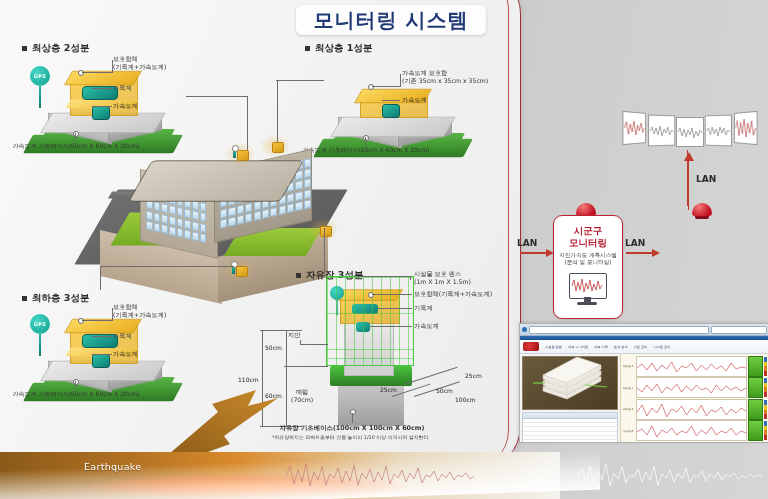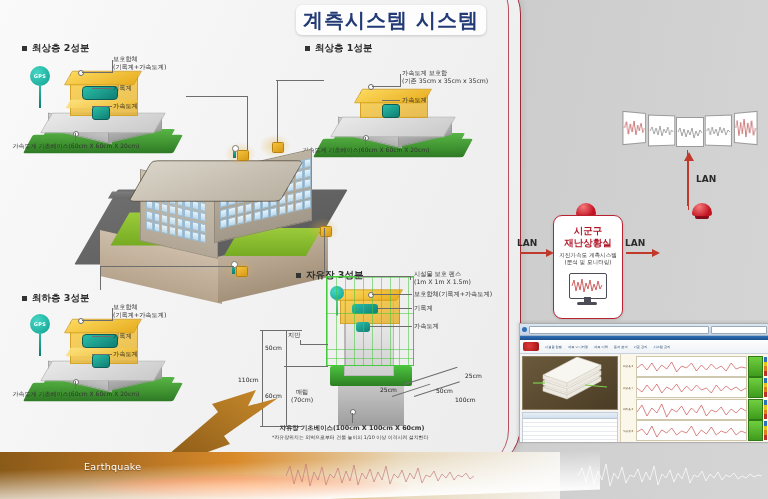--- a/index.html
+++ b/index.html
@@ -207,21 +207,21 @@
 </head>
 <body>
 
 <div id="stage">
 
   <div class="bg-right"></div>
   <div class="white-panel"></div>
   <div class="white-panel2"></div>
 
   <div class="title-pill">
-    <span>계측시스템 시스템</span>
+    <span>모니터링 시스템</span>
   </div>
 
   <div class="sec-head" style="left:22px;top:42px;">
     <i></i>
     <span>최상층 2성분</span>
   </div>
 
   <div class="mod" style="left:28px;top:58px;">
     <div class="grass"></div>
     <div class="grass2"></div>
@@ -577,21 +577,21 @@
   </div>
   <div class="lan" style="left:696px;top:174px;">LAN</div>
 
   <div class="siren" style="left:576px;top:203px;">
     <div class="base"></div>
     <div class="dome"></div>
   </div>
   <div class="redbox" style="left:553px;top:215px;width:68px;height:102px;">
     <div class="t">
       <div>시군구</div>
-      <div>재난상황실</div>
+      <div>모니터링</div>
     </div>
     <div class="s">
       <div>지진가속도 계측시스템</div>
       <div>(분석 및 모니터링)</div>
     </div>
     <div class="mon" style="left:15px;top:57px;width:38px;height:32px;">
       <div class="scr" style="width:36px;height:24px;">
         <svg width="34" height="22" viewBox="0 0 34 22">
             <polyline points="2,12 4,6 6,17 8,8 10,16 12,5 14,18 16,9 18,15 20,6 22,17 24,10 26,16 28,7 30,15 32,11" fill="none" stroke="#c94f4f" stroke-width=".9"></polyline>
           </svg>

